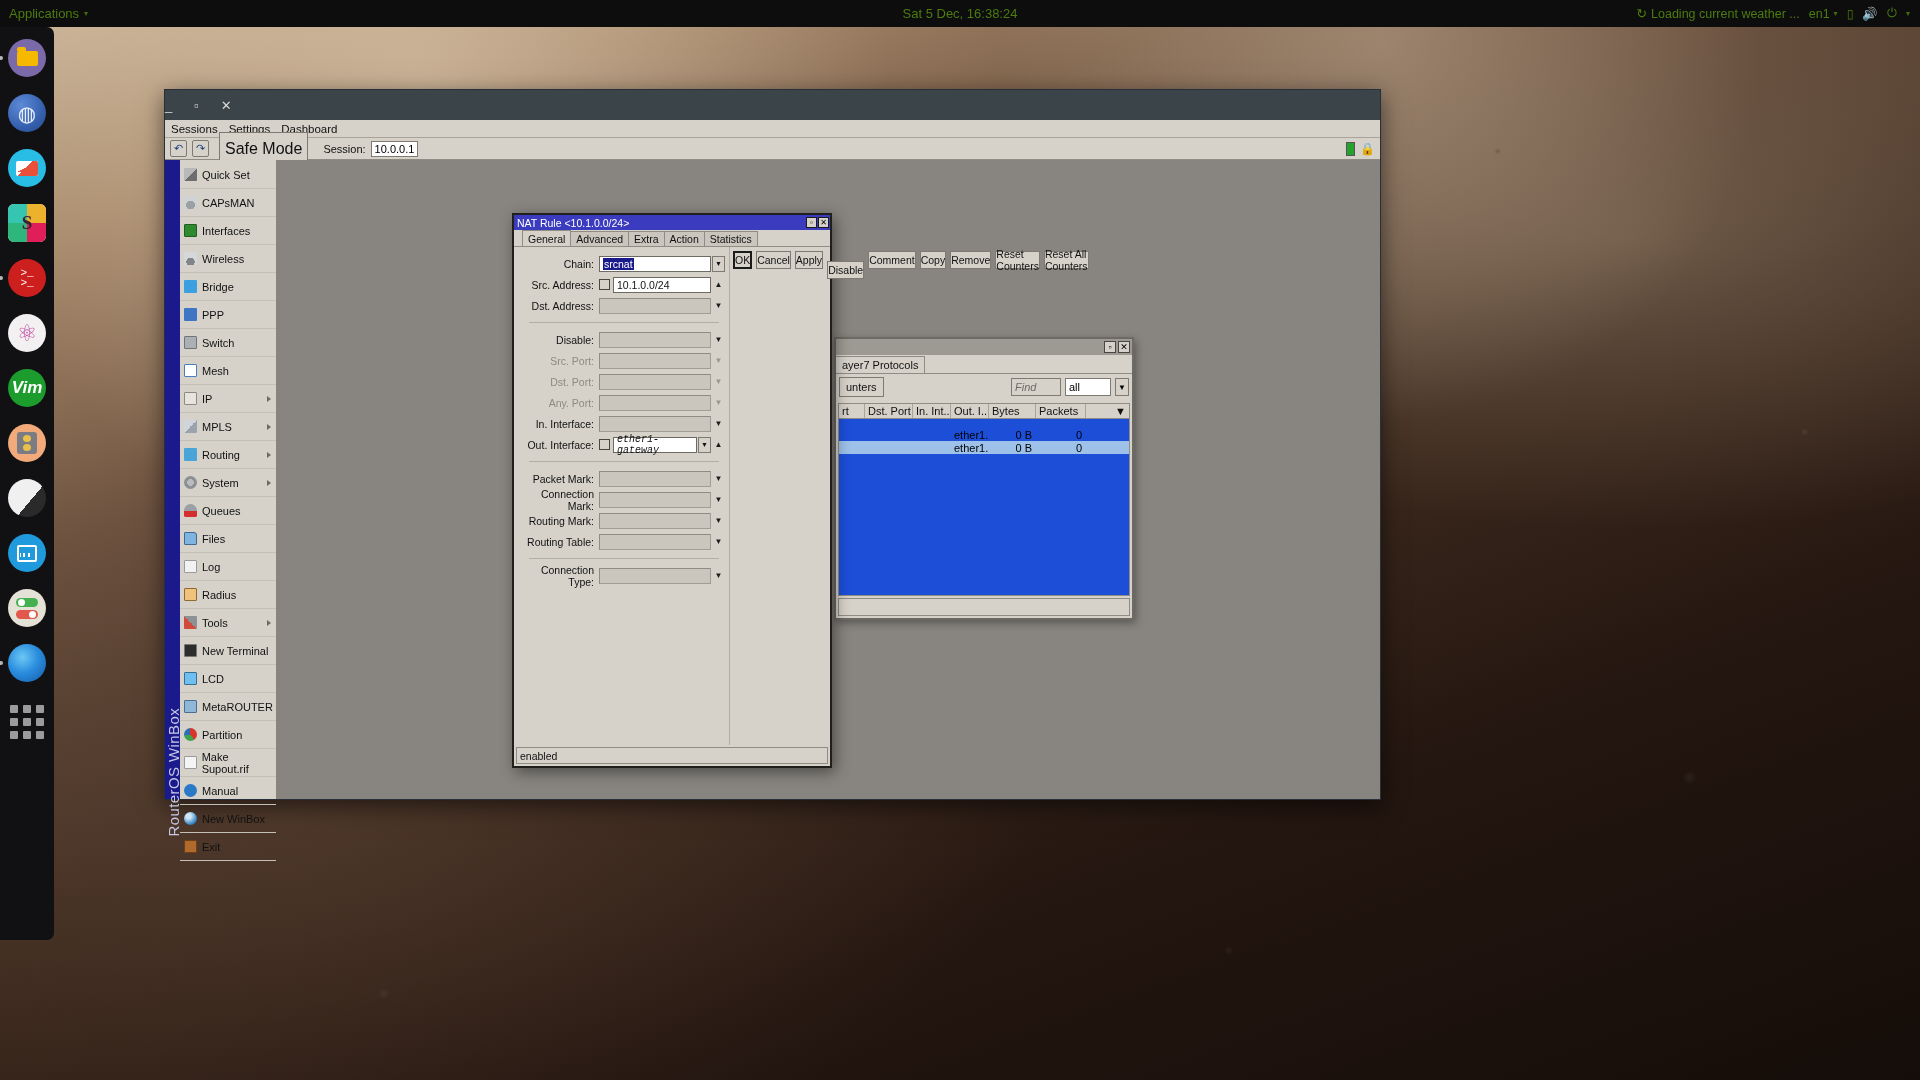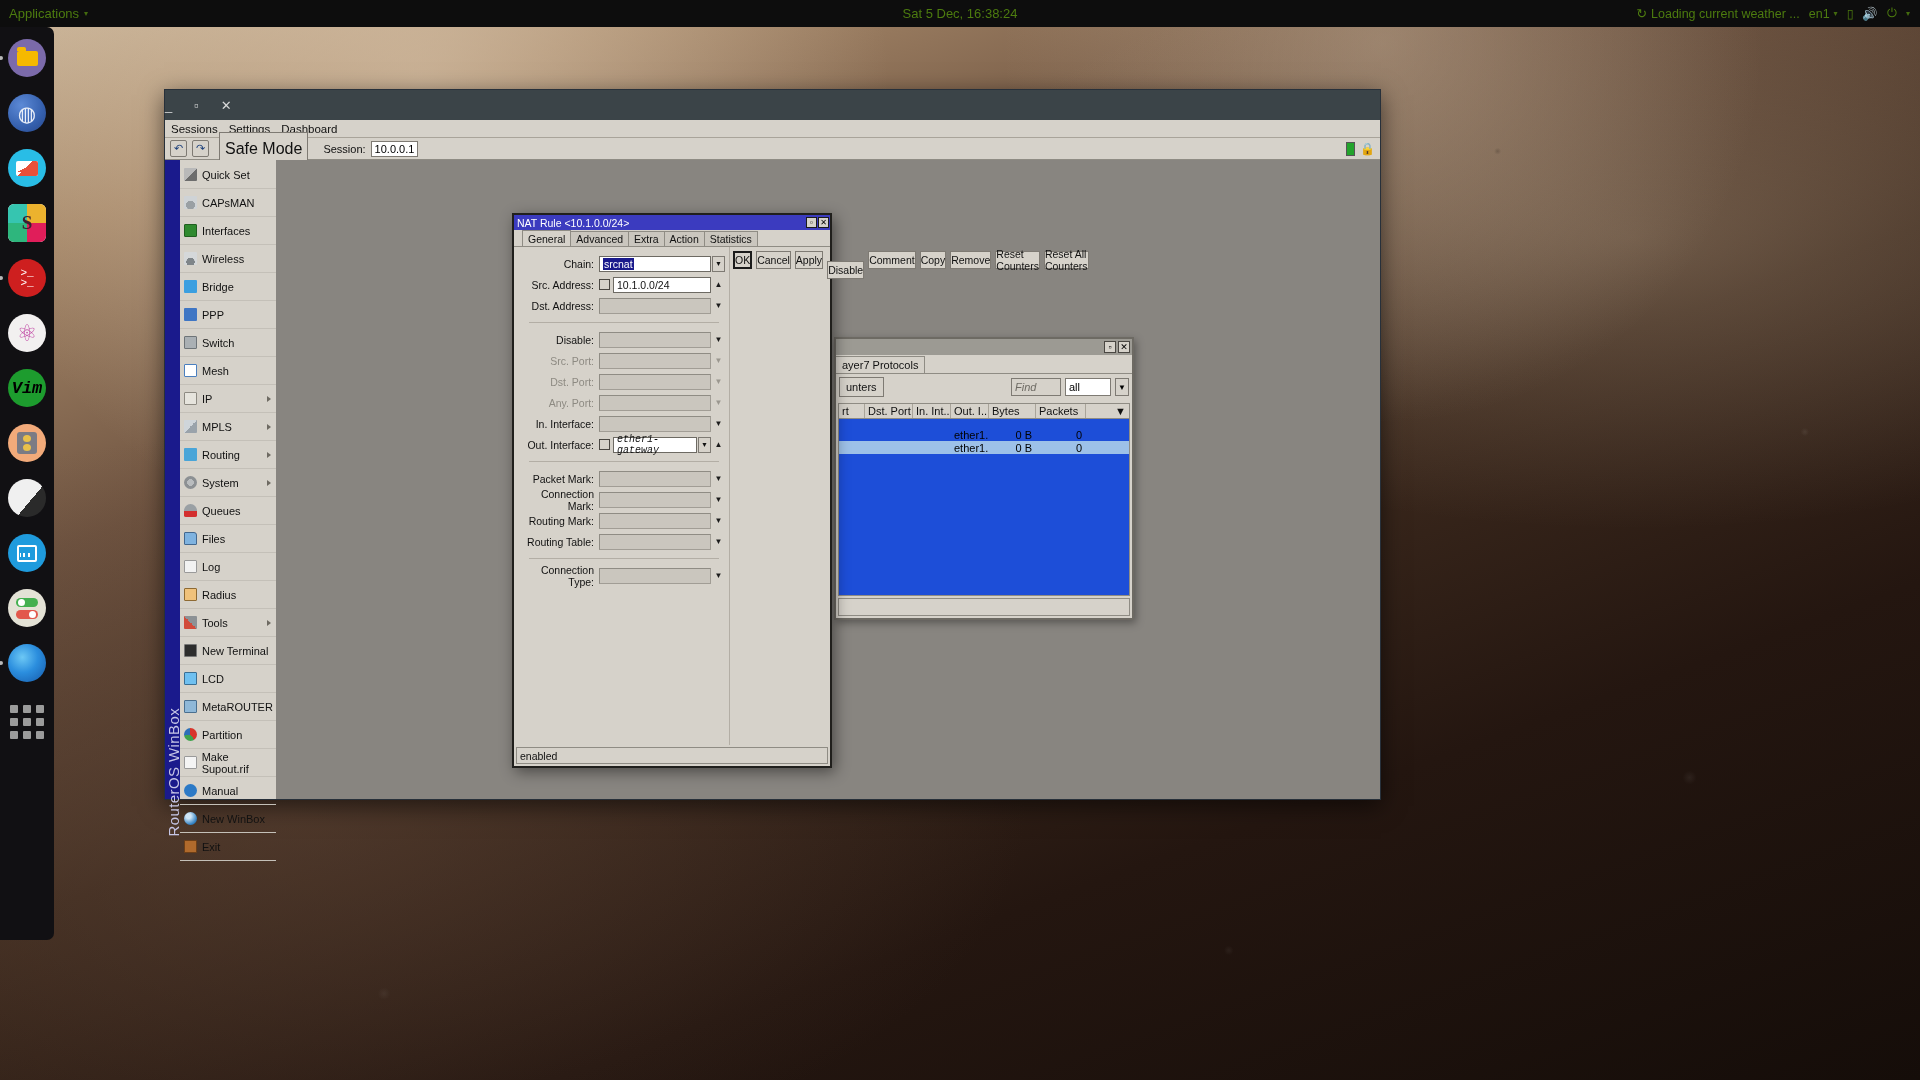--- a/index.html
+++ b/index.html
@@ -91,21 +91,21 @@
   .di-slack .q2 { top:0; left:19px; background:#ecb22e; }
   .di-slack .q3 { top:19px; left:0; background:#2eb67d; }
   .di-slack .q4 { top:19px; left:19px; background:#e01e5a; }
   .di-slack .s { position:relative; z-index:2; color:#3b2030; font-weight:bold; font-size:19px;
       font-family:"Liberation Serif", serif; }
   .di-term { background:#ce1f1f; }
   .di-term .glyph { color:#fff; font-size:11px; font-family:"Liberation Mono", monospace; line-height:10px; text-align:left; }
   .di-atom { background:#f2f0f0; }
   .di-atom .glyph { color:#c24ba6; font-size:23px; line-height:1; }
   .di-vim { background:#1d9c2e; }
-  .di-vim .glyph { color:#000000; font-style:italic; font-weight:bold; font-size:17px; font-family:Liberation Mono, monospace; }
+  .di-vim .glyph { color:#ffffff; font-style:italic; font-weight:bold; font-size:17px; font-family:Liberation Sans, sans-serif; }
   .di-audio { background:#f2aa7a; }
   .di-audio .glyph { width:20px; height:22px; background:#7b7b84; border-radius:3px; position:relative; }
   .di-audio .glyph::before { content:""; position:absolute; top:3px; left:6px; width:8px; height:7px; border-radius:50%; background:#e8c04a; }
   .di-audio .glyph::after { content:""; position:absolute; bottom:3px; left:6px; width:8px; height:7px; border-radius:50%; background:#e8c04a; }
   .di-moon { background: linear-gradient(130deg, #f0f0f0 0 58%, #2a2a2a 58% 100%); }
   .di-monitor { background:#1f9bdd; }
   .di-monitor .glyph { width:20px; height:17px; border:2px solid #fff; border-radius:2px; position:relative; }
   .di-monitor .glyph::after { content:""; position:absolute; left:1px; right:1px; top:6px; height:4px;
     background: linear-gradient(90deg,#fff 0 10%,transparent 10% 25%,#fff 25% 35%, transparent 35% 55%, #fff 55% 70%, transparent 70%); }
   .di-toggle { background:#e4e2d6; flex-direction:column; gap:3px; }

